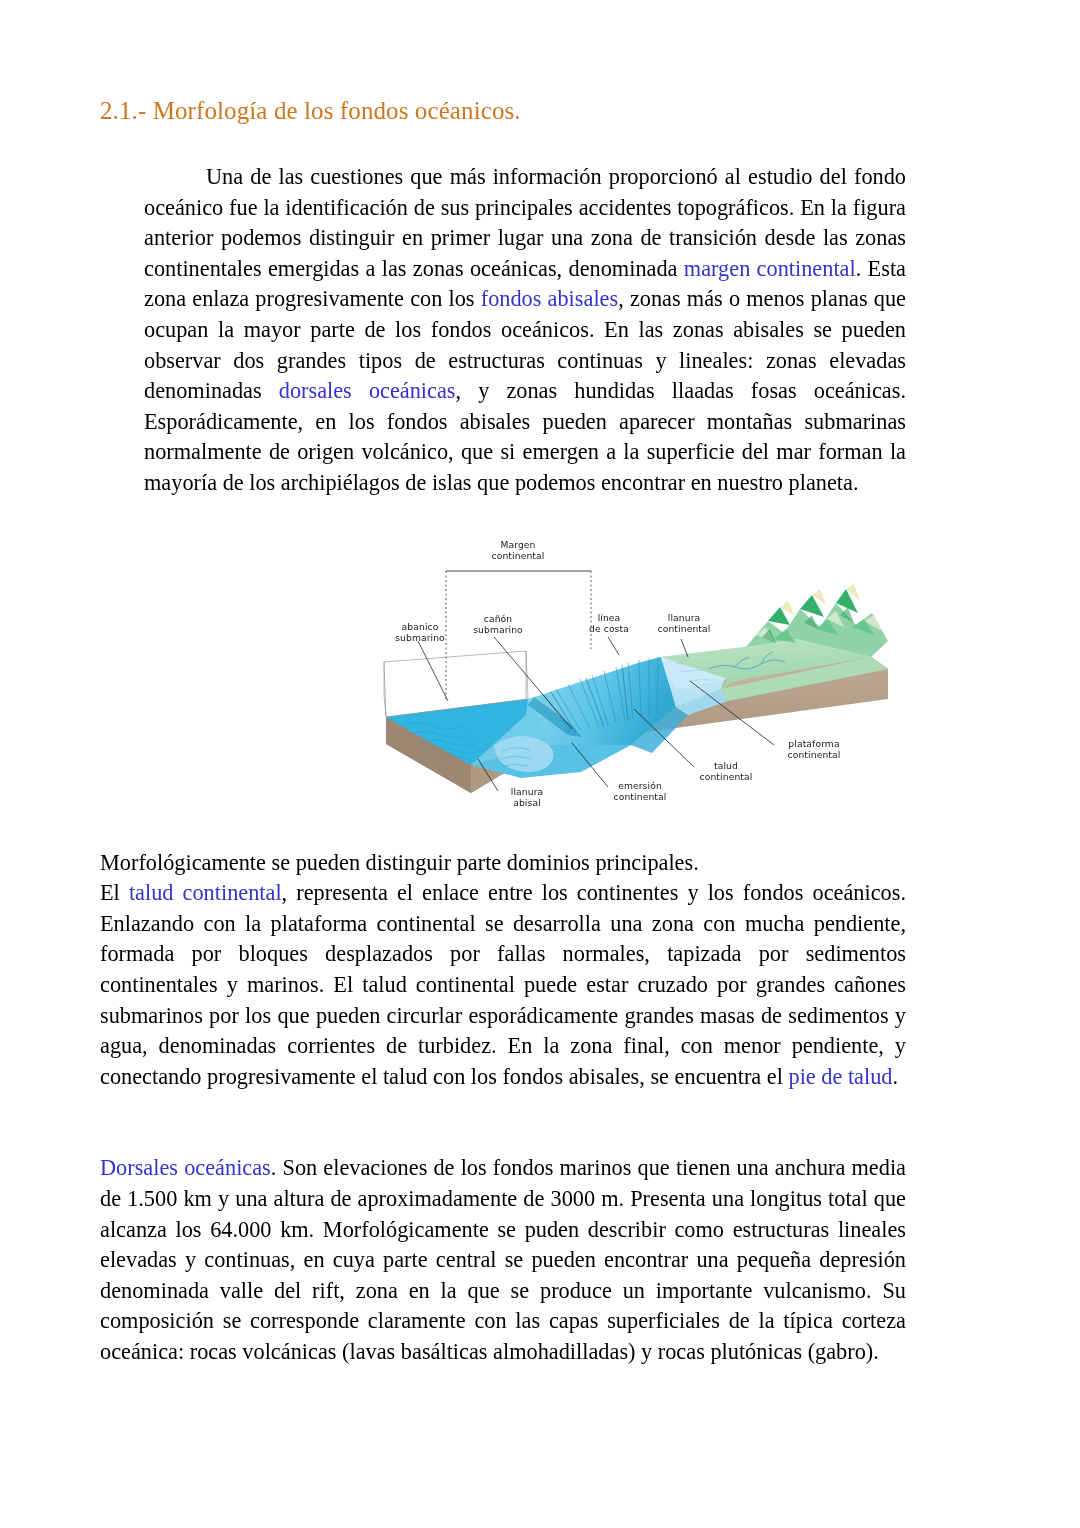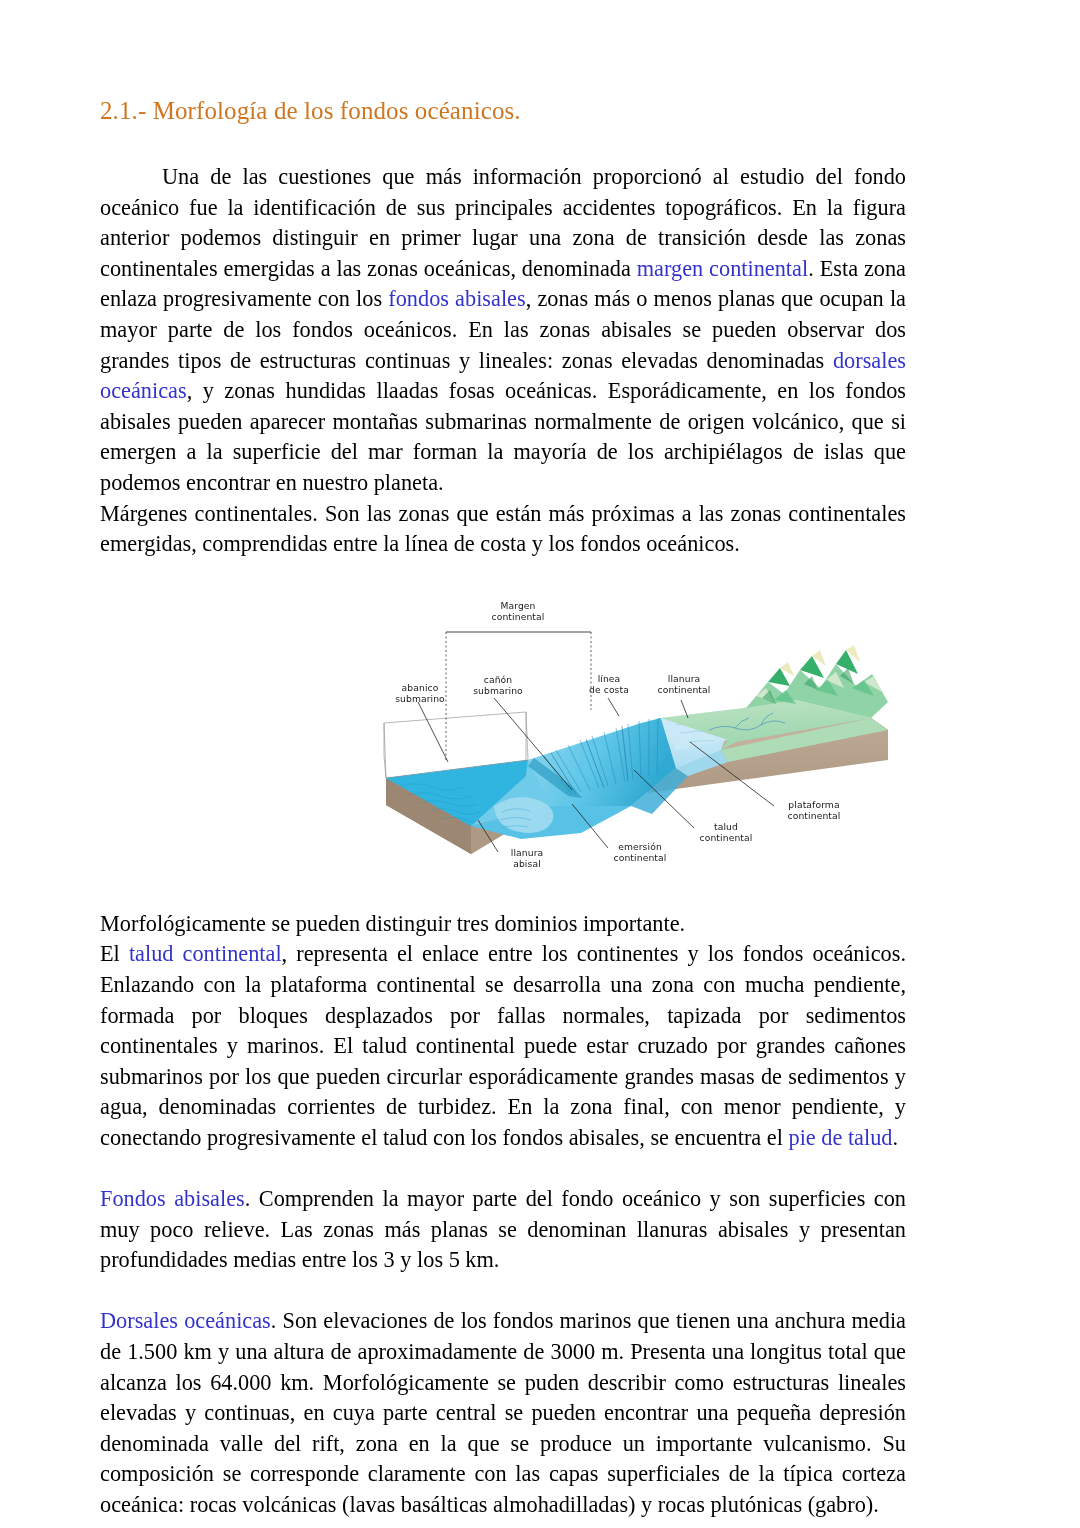--- a/index.html
+++ b/index.html
@@ -32,20 +32,21 @@
   p.body-text {
     font-size: 22.3px;
     line-height: 30.6px;
     margin: 0;
     text-align: justify;
     text-justify: inter-word;
     hyphens: none;
   }
   p.indented {
     text-indent: 62px;
+    margin-left: 44px;
   }
   .term {
     color: #3333CC;
   }
   .gap-sm { height: 30.6px; }
 
   
   .figure-wrap {
     margin: 30px 0 34px 0;
     display: flex;
@@ -70,21 +71,20 @@
 </style>
 </head>
 <body>
 
 <div class="page">
 
   <h1 class="section-heading">2.1.- Morfología de los fondos océanicos.</h1>
 
   <p class="body-text indented"><span>Una de las cuestiones que más información proporcionó al estudio del fondo oceánico fue la identificación de sus principales accidentes topográficos. En la figura anterior podemos distinguir en primer lugar una zona de transición desde las zonas continentales emergidas a las zonas oceánicas, denominada </span><span class="term">margen continental</span><span>. Esta zona enlaza progresivamente con los </span><span class="term">fondos abisales</span><span>, zonas más o menos planas que ocupan la mayor parte de los fondos oceánicos. En las zonas abisales se pueden observar dos grandes tipos de estructuras continuas y lineales: zonas elevadas denominadas </span><span class="term">dorsales oceánicas</span><span>, y zonas hundidas llaadas fosas oceánicas. Esporádicamente, en los fondos abisales pueden aparecer montañas submarinas normalmente de origen volcánico, que si emergen a la superficie del mar forman la mayoría de los archipiélagos de islas que podemos encontrar en nuestro planeta.</span></p>
 
-  <p class="body-text">Márgenes continentales. Son las zonas que están más próximas a las zonas continentales emergidas, comprendidas entre la línea de costa y los fondos oceánicos.</p>
 
   <div class="figure-wrap">
     <div class="figure">
       <svg viewBox="0 0 530 285" xmlns="http://www.w3.org/2000/svg">
         <defs>
           <linearGradient id="gOceanDeep" x1="0" y1="0" x2="0" y2="1">
             <stop offset="0%" stop-color="#36BCE3"></stop>
             <stop offset="100%" stop-color="#1FA9D8"></stop>
           </linearGradient>
           <linearGradient id="gSlope" x1="0" y1="0" x2="1" y2="0.3">
@@ -267,26 +267,25 @@
           <text class="fig-label" x="350" y="240" text-anchor="middle">talud</text>
           <text class="fig-label" x="350" y="251" text-anchor="middle">continental</text>
 
           <text class="fig-label" x="438" y="218" text-anchor="middle">plataforma</text>
           <text class="fig-label" x="438" y="229" text-anchor="middle">continental</text>
         </g>
       </svg>
     </div>
   </div>
 
-  <p class="body-text">Morfológicamente se pueden distinguir tres dominios importante.</p>
+  <p class="body-text">Morfológicamente se pueden distinguir parte dominios principales.</p>
 
 
   <p class="body-text"><span>El </span><span class="term">talud continental</span><span>, representa el enlace entre los continentes y los fondos oceánicos. Enlazando con la plataforma continental se desarrolla una zona con mucha pendiente, formada por bloques desplazados por fallas normales, tapizada por sedimentos continentales y marinos. El talud continental puede estar cruzado por grandes cañones submarinos por los que pueden circurlar esporádicamente grandes masas de sedimentos y agua, denominadas corrientes de turbidez. En la zona final, con menor pendiente, y conectando progresivamente el talud con los fondos abisales, se encuentra el </span><span class="term">pie de talud</span><span>.</span></p>
 
   <div class="gap-sm"></div>
 
-  <p class="body-text"><span class="term">Fondos abisales</span><span>. Comprenden la mayor parte del fondo oceánico y son superficies con muy poco relieve. Las zonas más planas se denominan llanuras abisales y presentan profundidades medias entre los 3 y los 5 km.</span></p>
 
   <div class="gap-sm"></div>
 
   <p class="body-text"><span class="term">Dorsales oceánicas</span><span>. Son elevaciones de los fondos marinos que tienen una anchura media de 1.500 km y una altura de aproximadamente de 3000 m. Presenta una longitus total que alcanza los 64.000 km. Morfológicamente se puden describir como estructuras lineales elevadas y continuas, en cuya parte central se pueden encontrar una pequeña depresión denominada valle del rift, zona en la que se produce un importante vulcanismo. Su composición se corresponde claramente con las capas superficiales de la típica corteza oceánica: rocas volcánicas (lavas basálticas almohadilladas) y rocas plutónicas (gabro).</span></p>
 
 </div>
 
 </body></html>

